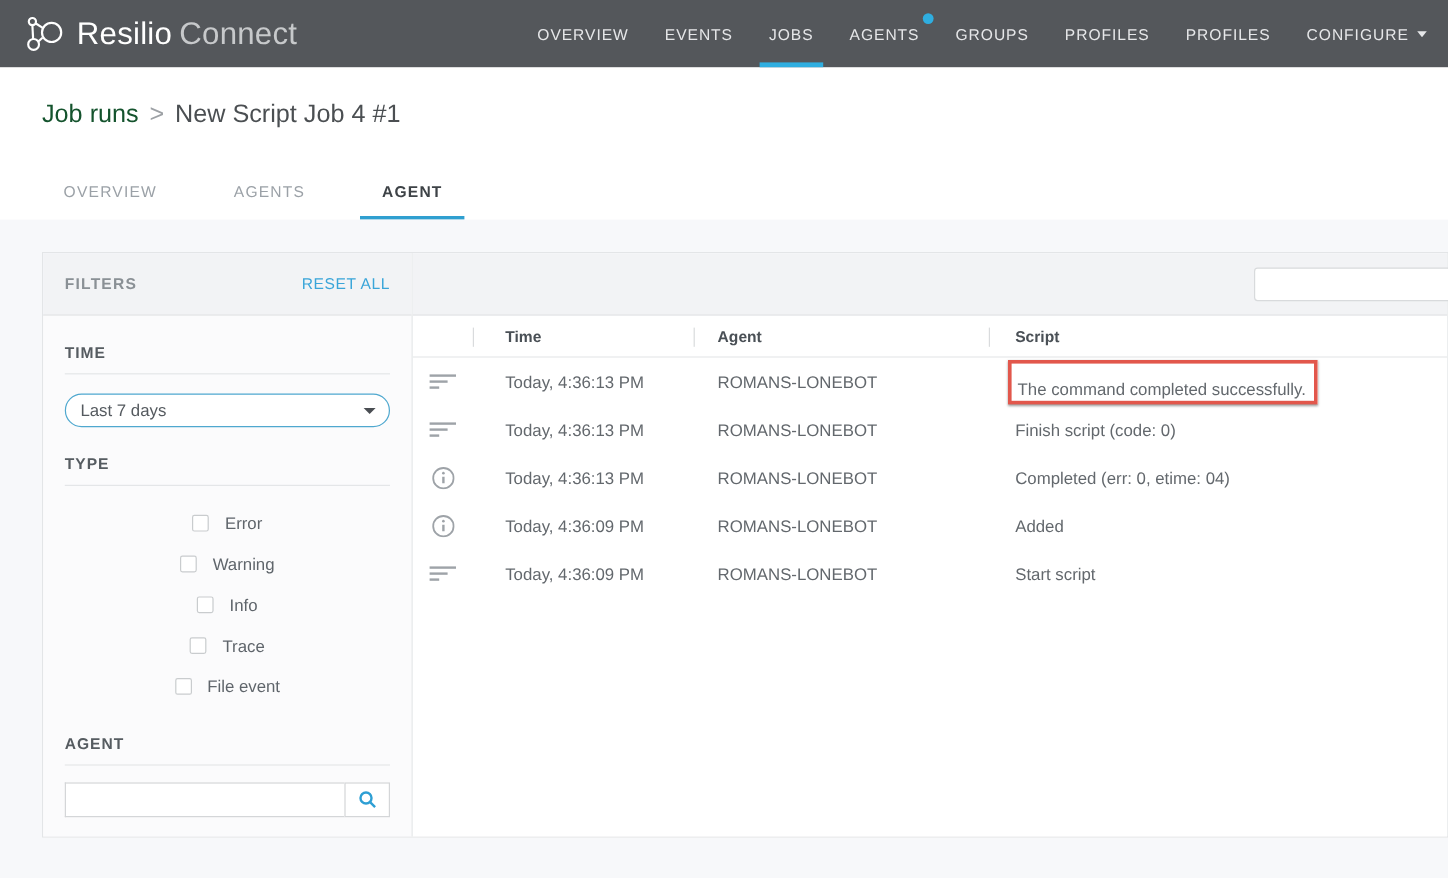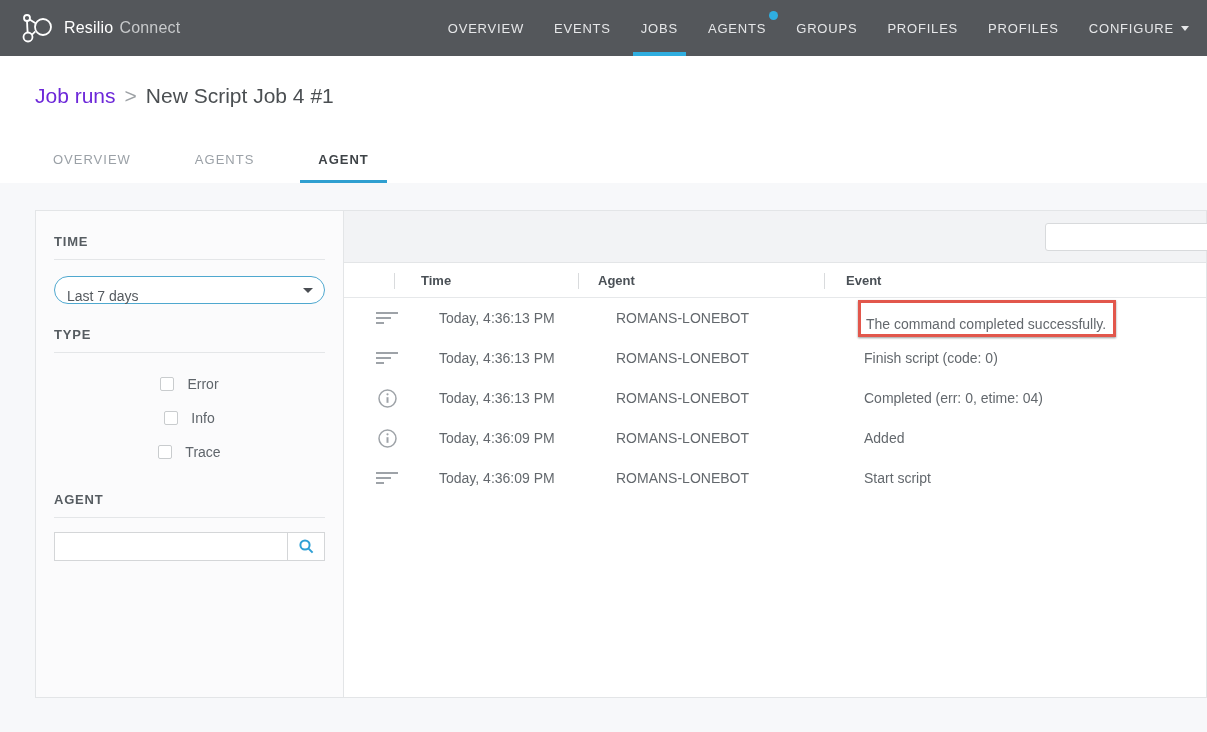--- a/index.html
+++ b/index.html
@@ -2,32 +2,32 @@
 <html><head>
 <meta charset="utf-8">
 <style>
   html,body{margin:0;padding:0;width:1207px;height:732px;overflow:hidden;
     font-family:"Liberation Sans","DejaVu Sans",sans-serif;background:#fff;}
   *{box-sizing:border-box;}
 
   
   .navbar{position:relative;height:56px;background:#54575B;}
   .brand{position:absolute;left:20px;top:0;height:56px;display:flex;align-items:center;gap:10px;cursor:pointer;}
-  .brand-text{font-size:16px;color:#fff;letter-spacing:.2px;font-weight:400;}
+  .brand-text{font-size:26px;color:#fff;letter-spacing:.2px;font-weight:400;}
   .brand-text .secondary{color:#C7C9CB;font-weight:300;margin-left:6px;}
   .main-nav{position:absolute;right:18px;top:0;height:56px;display:flex;align-items:stretch;gap:30px;}
   .nav-item{position:relative;display:flex;align-items:center;height:100%;cursor:pointer;}
   .nav-label{font-size:13px;color:#E6E7E9;letter-spacing:.8px;}
   .nav-item.active::after{content:"";position:absolute;left:-8px;right:-8px;bottom:0;height:4px;background:#2FAEE0;}
   .nav-dot{position:absolute;right:-12px;top:11px;width:9px;height:9px;border-radius:50%;background:#2FAEE0;}
   .nav-caret{width:0;height:0;border-left:4px solid transparent;border-right:4px solid transparent;border-top:5px solid #E6E7E9;margin-left:7px;}
 
   
   .breadcrumb{height:79px;display:flex;align-items:center;padding-left:35px;font-size:21px;}
-  .crumb-parent{color:#6d28d9;cursor:pointer;}
+  .crumb-parent{color:#14532d;cursor:pointer;}
   .crumb-sep{color:#9DA1A5;margin:0 9px;}
   .crumb-current{color:#4B4F52;}
 
   
   .tabs{height:48px;display:flex;padding-left:35px;}
   .tab{position:relative;display:flex;align-items:center;height:100%;padding:0 18px;margin-right:28px;
        font-size:13px;letter-spacing:1px;color:#9BA1A7;cursor:pointer;}
   .tab.active{color:#3E4347;font-weight:700;}
   .tab.active::after{content:"";position:absolute;left:0;right:0;bottom:0;height:3px;background:#2F9FD0;}
 
@@ -39,21 +39,21 @@
   
   .filters-panel{width:308px;flex:0 0 308px;border-right:1px solid #E3E5E7;background:#FBFBFC;}
   .filters-head{height:52px;background:#F2F3F5;border-bottom:1px solid #E3E5E7;
                 display:flex;align-items:center;justify-content:space-between;padding:0 18px;}
   .filters-title{font-size:13px;color:#8A9095;letter-spacing:1px;font-weight:600;}
   .reset-all{font-size:13px;color:#3AA5D9;letter-spacing:.5px;cursor:pointer;}
   .filters-body{padding:0 18px;}
   .f-label{margin-top:23px;font-size:13px;font-weight:700;color:#565C61;letter-spacing:.8px;}
   .f-rule{border:none;border-top:1px solid #E4E6E8;margin:10px 0 0 0;}
   .time-select{margin-top:16px;height:28px;border:1px solid #4FA8CF;border-radius:14px;background:#fff;
-               display:flex;padding:11px 12px;cursor:pointer;position:relative;}
+               display:flex;align-items:center;padding:11px 12px;cursor:pointer;position:relative;}
   .time-select-value{font-size:14px;color:#555A5F;}
   .select-caret{position:absolute;right:11px;width:0;height:0;border-left:5px solid transparent;
                 border-right:5px solid transparent;border-top:5px solid #4A4E53;}
   .check-list{margin-top:14px;}
   .check-row{display:flex;align-items:center;height:34px;cursor:pointer;justify-content:center;}
   .checkbox{width:14px;height:14px;border:1px solid #C9CCCE;border-radius:2px;background:#fff;flex:0 0 14px;}
   .check-label{font-size:14px;color:#5F656B;margin-left:13px;}
   .agent-search{margin-top:14px;display:flex;height:29px;}
   .agent-search input{flex:1;border:1px solid #D4D6D8;border-right:none;border-radius:0;
                       padding:0 8px;font-size:13px;color:#555;outline:none;background:#fff;}
@@ -64,21 +64,21 @@
   .table-panel{flex:1;display:flex;flex-direction:column;background:#fff;min-width:0;}
   .toolbar{position:relative;height:52px;background:#F2F3F5;border-bottom:1px solid #E3E5E7;flex:0 0 52px;}
   .toolbar input{position:absolute;left:701px;top:12px;width:230px;height:28px;border:1px solid #D8DADC;
                  border-radius:3px;padding:0 10px;font-size:13px;color:#555;outline:none;}
   .thead{position:relative;height:35px;border-bottom:1px solid #E6E8EA;flex:0 0 35px;}
   .th{position:absolute;top:0;height:35px;display:flex;align-items:center;
       font-size:13px;font-weight:700;color:#4A5056;}
   .th-sep{position:absolute;top:10px;width:1px;height:16px;background:#D9DBDD;}
   .tbody{flex:1;overflow:hidden;}
   .trow{position:relative;height:40px;cursor:pointer;}
-  .cell{position:absolute;top:0;height:40px;display:flex;align-items:center;font-size:14px;color:#63686D;margin-left:18px;}
+  .cell{position:absolute;top:0;height:40px;display:flex;align-items:center;font-size:14px;color:#63686D;}
   .cell-icon{left:0;width:50px;justify-content:center;}
   .cell-time{left:77px;}
   .cell-agent{left:254px;}
   .cell-event{left:502px;right:0;}
   
   .lines-icon{display:inline-block;width:22px;height:12px;position:relative;}
   .lines-icon i{position:absolute;left:0;height:2px;background:#9EA3A8;display:block;}
   .lines-icon i:nth-child(1){top:0;width:22px;}
   .lines-icon i:nth-child(2){top:5px;width:15px;}
   .lines-icon i:nth-child(3){top:10px;width:8px;}
@@ -141,42 +141,54 @@
 <div class="tabs">
     <div class="tab">OVERVIEW</div>
     <div class="tab">AGENTS</div>
     <div class="tab active">AGENT</div>
   </div>
 
 <div class="content">
   <div class="panels">
 
     <aside class="filters-panel">
+      <div class="filters-head">
+        <span class="filters-title">FILTERS</span>
+        <span class="reset-all">RESET ALL</span>
+      </div>
       <div class="filters-body">
         <div class="f-label">TIME</div>
         <hr class="f-rule">
         <div class="time-select">
           <span class="time-select-value">Last 7 days</span>
           <span class="select-caret"></span>
         </div>
 
         <div class="f-label">TYPE</div>
         <hr class="f-rule">
         <div class="check-list">
             <div class="check-row">
               <span class="checkbox"></span>
               <span class="check-label">Error</span>
             </div>
             <div class="check-row">
               <span class="checkbox"></span>
+              <span class="check-label">Warning</span>
+            </div>
+            <div class="check-row">
+              <span class="checkbox"></span>
               <span class="check-label">Info</span>
             </div>
             <div class="check-row">
               <span class="checkbox"></span>
               <span class="check-label">Trace</span>
+            </div>
+            <div class="check-row">
+              <span class="checkbox"></span>
+              <span class="check-label">File event</span>
             </div>
           </div>
 
         <div class="f-label">AGENT</div>
         <hr class="f-rule">
         <div class="agent-search">
           <input type="text" value="" style="">
           <span class="search-btn">
             <span style="display:flex;">
               <svg width="17" height="17" viewBox="0 0 17 17" fill="none" stroke="#2E9FD4" stroke-width="2">
@@ -192,21 +204,21 @@
     <section class="table-panel">
       <div class="toolbar">
         <input type="text" value="" style="">
       </div>
       <div class="thead">
         <span class="th-sep" style="left:50px"></span>
         <span class="th" style="left:77px">Time</span>
         <span class="th-sep" style="left:234px"></span>
         <span class="th" style="left:254px">Agent</span>
         <span class="th-sep" style="left:480px"></span>
-        <span class="th" style="left:502px">Event</span>
+        <span class="th" style="left:502px">Script</span>
       </div>
       <div class="tbody">
           <div class="trow">
             <span class="cell cell-icon">
               <span class="lines-icon">
                 <i></i>
                 <i></i>
                 <i></i>
               </span>
             </span>

